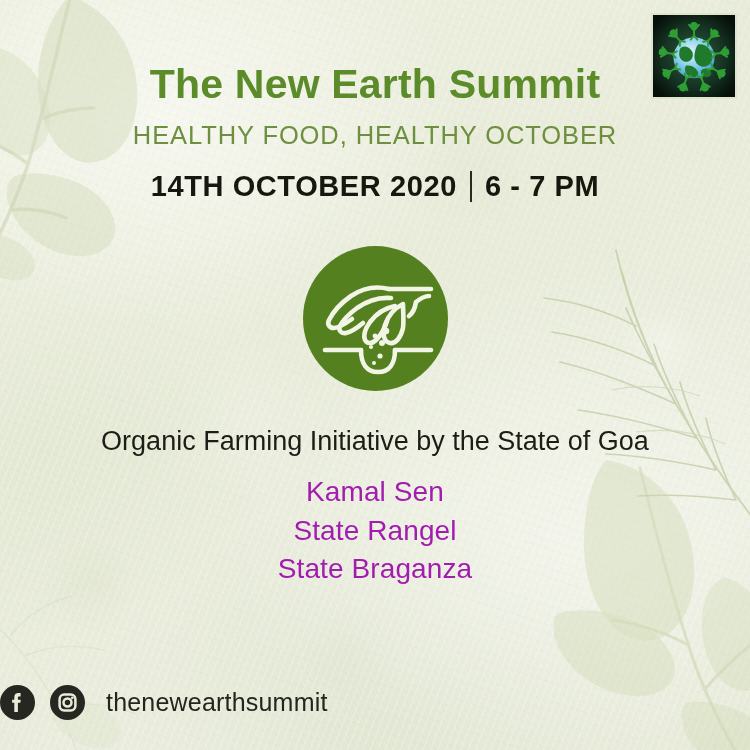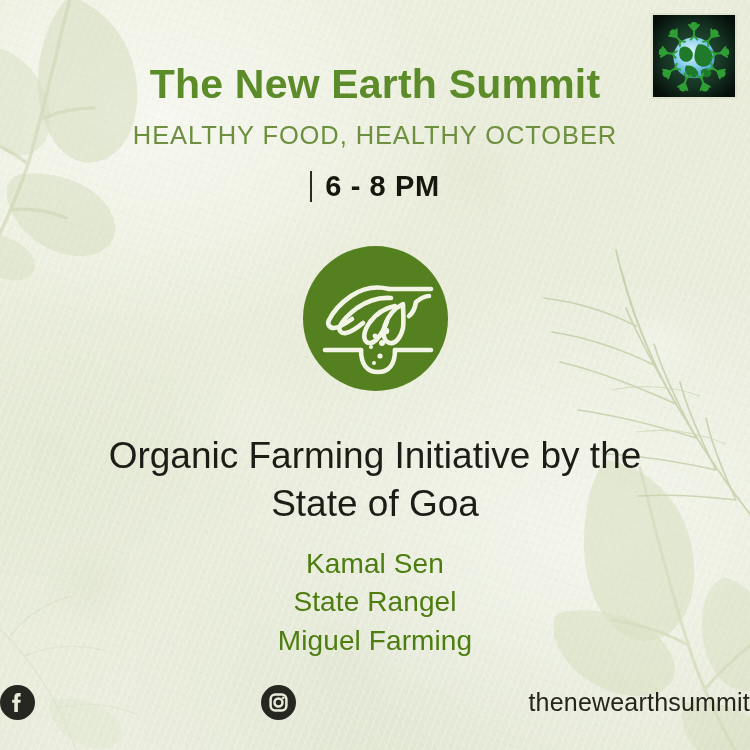--- a/index.html
+++ b/index.html
@@ -136,49 +136,49 @@
 
   
   .body-block {
     position: absolute;
     left: 54px;
     right: 54px;
     top: 416px;
     text-align: center;
   }
   .talk-title {
-    margin: 16px;
-    font-size: 37px;
+    margin: 8px;
+    font-size: 27px;
     font-weight: normal;
     color: #1d1d17;
     line-height: 1.31;
     letter-spacing: 0;
   }
   .speakers {
     margin: 14px 0 0 0;
     padding: 0;
     list-style: none;
   }
   .speakers li {
     font-size: 28px;
     font-weight: normal;
-    color: #4d7c0f;
+    color: #a21caf;
     line-height: 1.37;
     letter-spacing: .1px;
   }
 
   
   .footer {
     position: absolute;
     left: 0;
     right: 0;
     bottom: 30px;
     display: flex;
     align-items: center;
-    justify-content: space-between;
+    justify-content: flex-start;
     gap: 15px;
   }
   .sicon {
     width: 35px;
     height: 35px;
     border-radius: 50%;
     background: #272722;
     display: flex;
     align-items: center;
     justify-content: center;
@@ -326,22 +326,23 @@
             <path d="M50 17 L50 25 M50 19 L44 12 M50 19 L56 12 M50 25 L46 30 M50 25 L54 30"></path>
         </g>
       </g>
     </svg>
   </div>
 
   <div class="header">
     <h1 class="title">The New Earth Summit</h1>
     <h2 class="subtitle">HEALTHY FOOD, HEALTHY OCTOBER</h2>
     <div class="datebar">
+      <span>14TH OCTOBER 2020</span>
       <span class="sep"></span>
-      <span>6 - 8 PM</span>
+      <span>6 - 7 PM</span>
     </div>
   </div>
 
   <div class="seal">
     <svg viewBox="0 0 145 145" xmlns="http://www.w3.org/2000/svg">
       <g fill="none" stroke="#f2f5e6" stroke-width="4.6" stroke-linecap="round" stroke-linejoin="round">
 
         <path d="M128 43 L86 43"></path>
 
         <path d="M86 43 C74 40 60 42 48 50 C38 57 30 66 26 74 C24 78 26 82 31 82 C36 82 42 78 49 73"></path>
@@ -367,21 +368,21 @@
         </g>
       </g>
     </svg>
   </div>
 
   <div class="body-block">
     <p class="talk-title">Organic Farming Initiative by the State of Goa</p>
     <ul class="speakers">
       <li>Kamal Sen</li>
       <li>State Rangel</li>
-      <li>Miguel Farming</li>
+      <li>State Braganza</li>
     </ul>
   </div>
 
   <div class="footer">
     <span class="sicon">
       <svg width="35" height="35" viewBox="0 0 35 35" xmlns="http://www.w3.org/2000/svg">
         <path d="M20.6 11.6 L19.0 11.6 C18.1 11.6 17.9 12.0 17.9 12.8 L17.9 14.8 L20.7 14.8 L20.4 17.8 L17.9 17.8 L17.9 27.0 L14.3 27.0 L14.3 17.8 L12.1 17.8 L12.1 14.8 L14.3 14.8 L14.3 12.3 C14.3 9.6 15.7 8.1 18.6 8.1 L20.6 8.1 Z" fill="#e9ecda"></path>
       </svg>
     </span>
     <span class="sicon">

